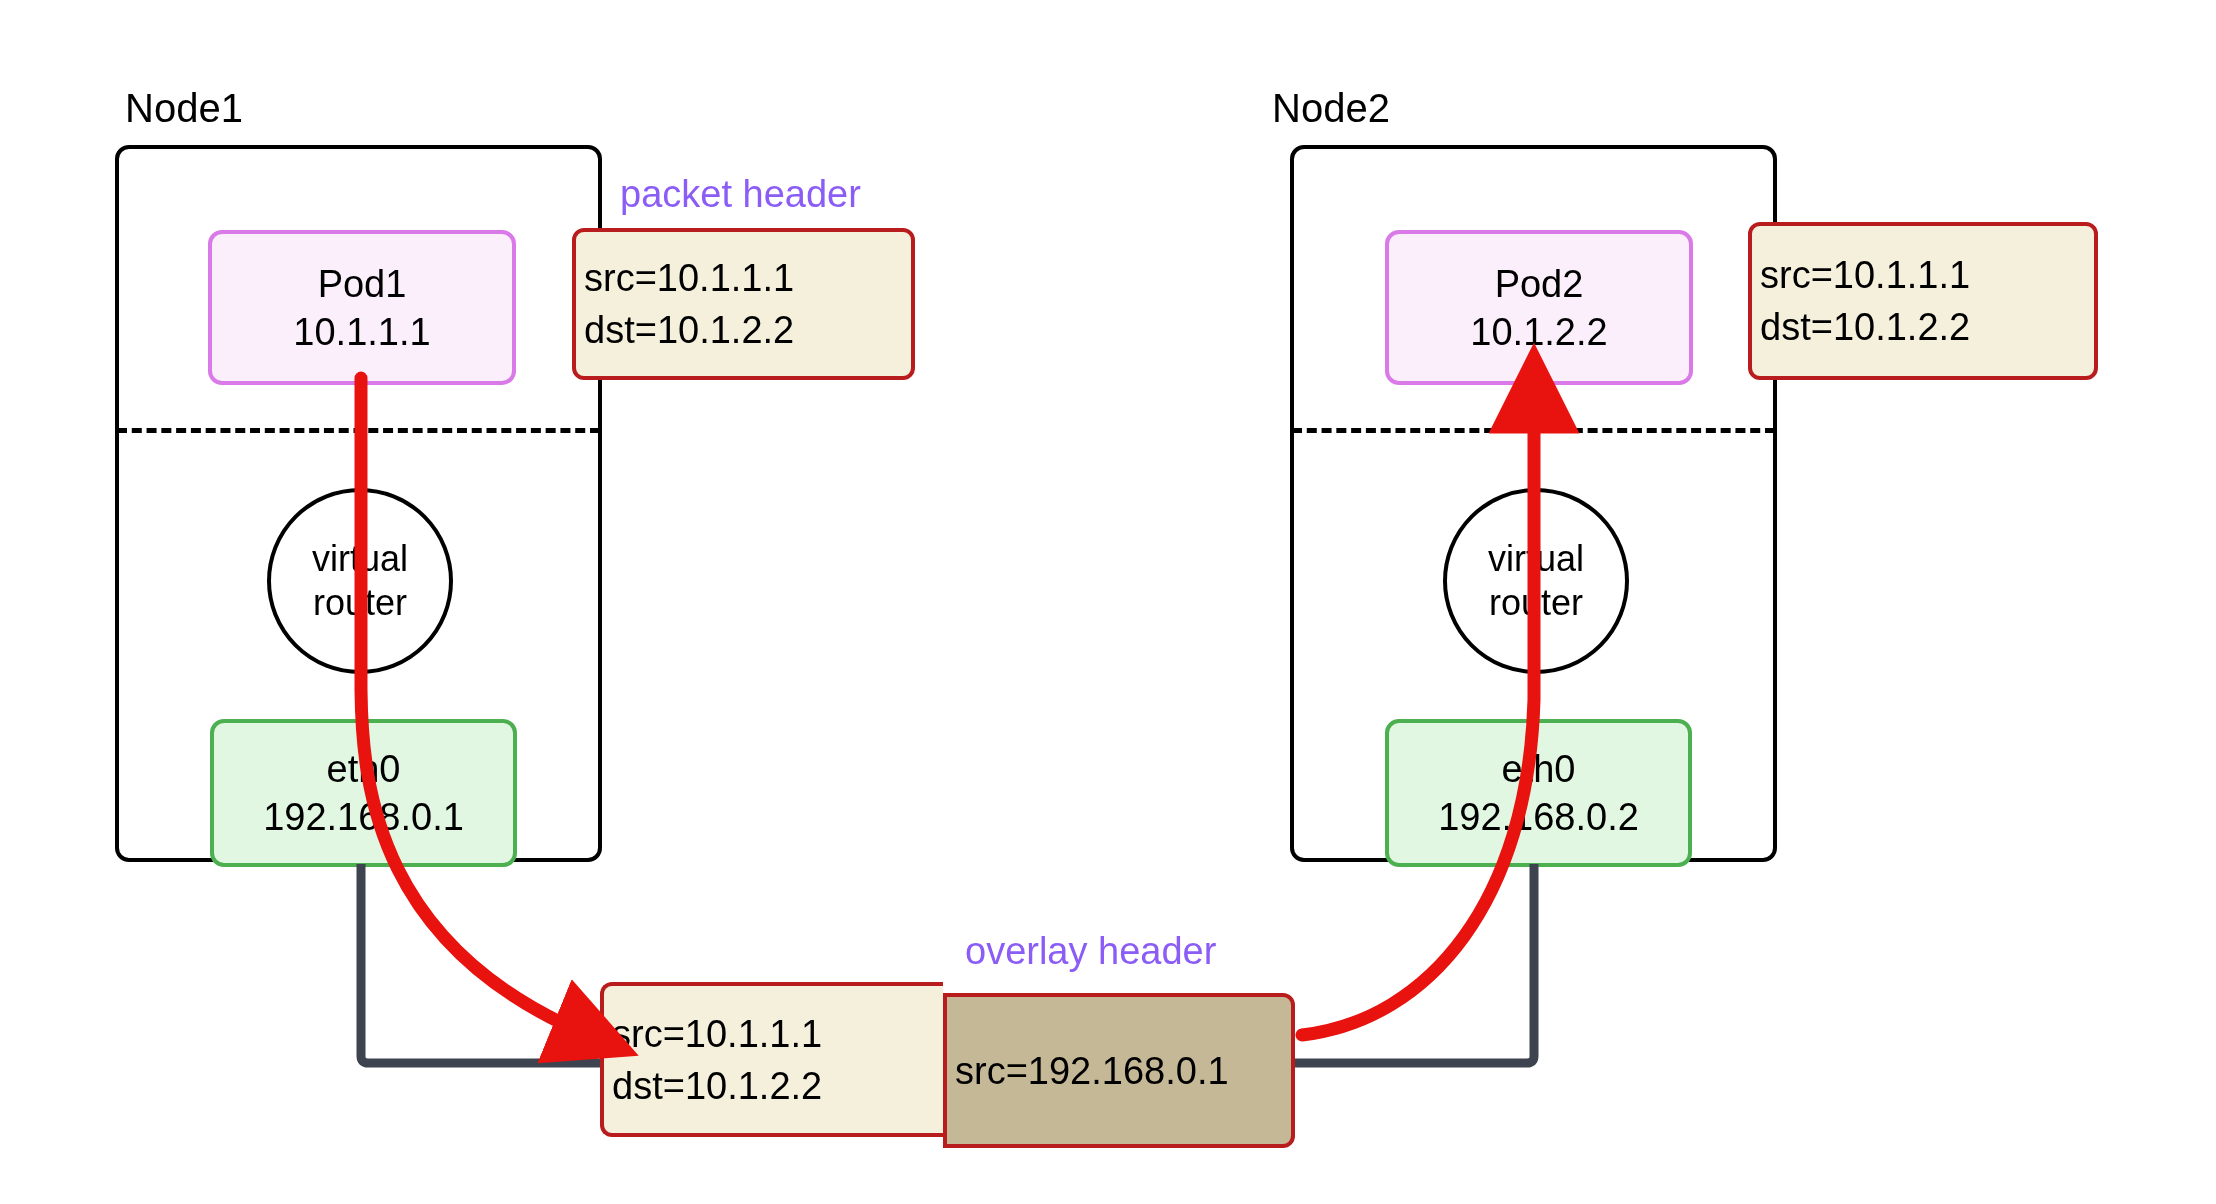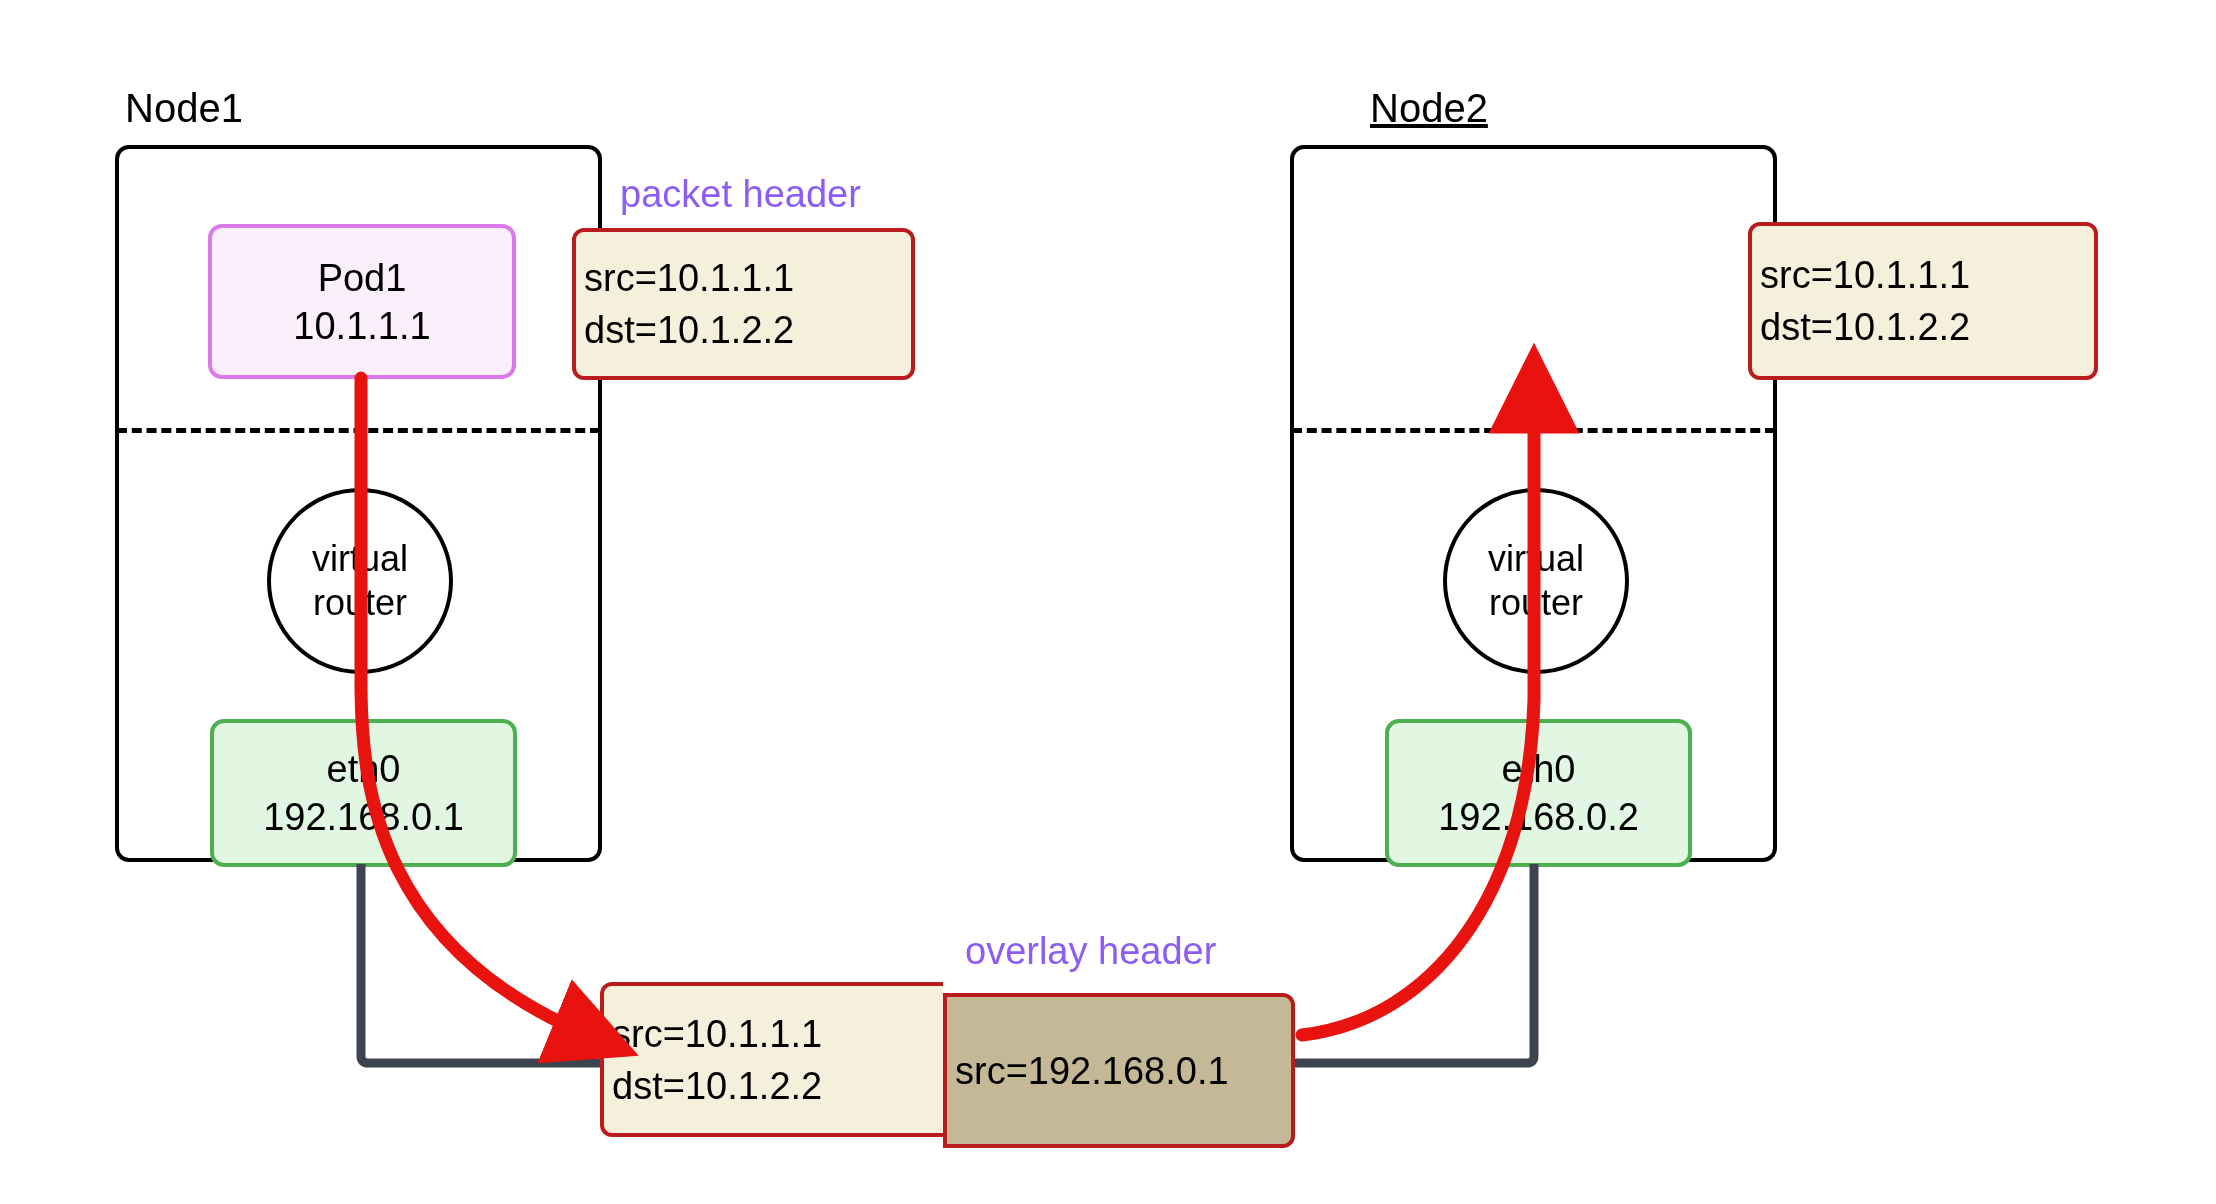--- a/index.html
+++ b/index.html
@@ -40,20 +40,21 @@
     border: 4px solid #d97ae8;
     background: #fbeffc;
     border-radius: 14px;
     display: flex;
     flex-direction: column;
     align-items: center;
     justify-content: center;
     gap: 10px;
     font-size: 38px;
     color: #000000;
+    margin-top: 6px;
   }
   .eth-box {
     position: absolute;
     box-sizing: border-box;
     border: 4px solid #4caf50;
     background: #e2f7e2;
     border-radius: 14px;
     display: flex;
     flex-direction: column;
     align-items: center;
@@ -141,26 +142,30 @@
     <span class="text-line">192.168.0.1</span>
   </div>
 
   <div class="caption" style="left:620px; top:175px;">packet header</div>
 
   <div class="hdr-box" style="left:572px; top:228px; width:343px; height:152px;">
     <span class="text-line">src=10.1.1.1</span>
     <span class="text-line">dst=10.1.2.2</span>
   </div>
 
-  <div class="node-label" style="left:1370px; top:88px;text-decoration:underline;">Node2</div>
+  <div class="node-label" style="left:1272px; top:88px;">Node2</div>
 
   <div class="node-box" style="left:1290px; top:145px; width:487px; height:717px;"></div>
 
   <div class="node-divider" style="left:1292px; top:428px; width:483px;"></div>
 
+  <div class="pod-box" style="left:1385px; top:224px; width:308px; height:155px;">
+    <span class="text-line">Pod2</span>
+    <span class="text-line">10.1.2.2</span>
+  </div>
 
   <div class="router-circle" style="left:1443px; top:488px; width:186px; height:186px;">
     <span class="text-line">virtual</span>
     <span class="text-line">router</span>
   </div>
 
   <div class="eth-box" style="left:1385px; top:719px; width:307px; height:148px;">
     <span class="text-line">eth0</span>
     <span class="text-line">192.168.0.2</span>
   </div>

